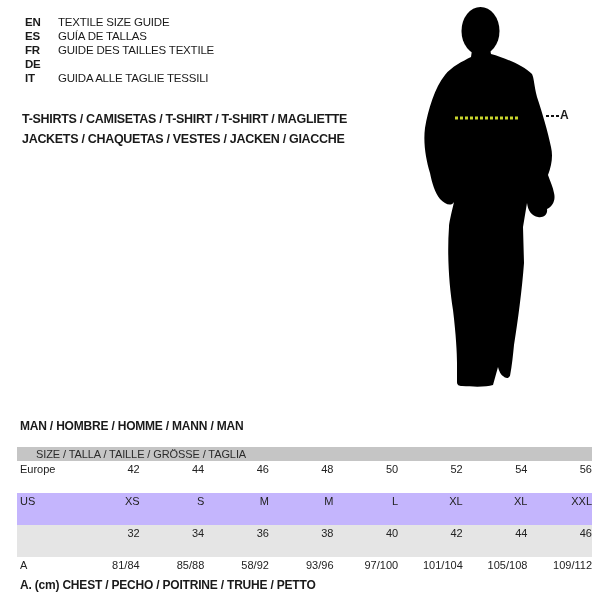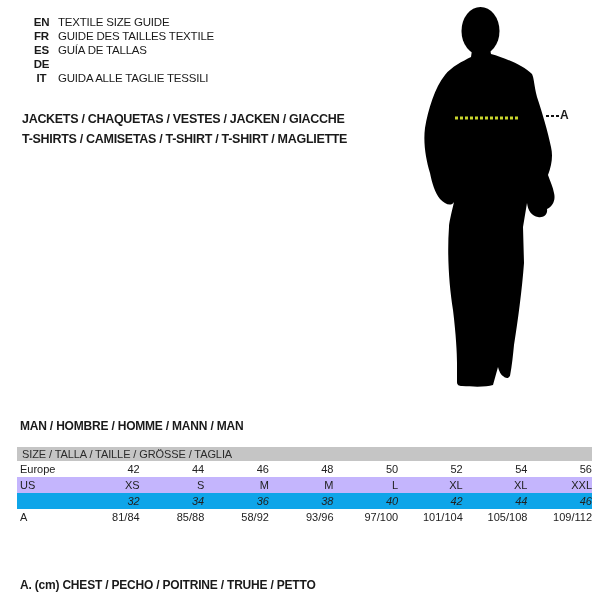--- a/index.html
+++ b/index.html
@@ -3,69 +3,69 @@
 <meta charset="utf-8">
 <style>
   html,body { margin:0; padding:0; background:#fff; }
   .page {
     position:relative; width:600px; height:600px; background:#ffffff;
     font-family:"Liberation Sans", sans-serif; color:#1a1a1a; overflow:hidden;
   }
   
   .lang-list { position:absolute; left:25px; top:15px; }
   .lang-row { display:flex; height:14px; line-height:14px; }
-  .lang-code { width:33px; font-size:11.5px; font-weight:bold; letter-spacing:-0.2px;text-align:center; }
+  .lang-code { width:33px; font-size:11.5px; font-weight:bold; letter-spacing:-0.2px; }
   .lang-label { font-size:11.5px; font-weight:normal; letter-spacing:-0.2px; white-space:nowrap; }
   
   .product-lines { position:absolute; left:22px; top:109px; }
   .product-line { font-size:12.5px; font-weight:bold; letter-spacing:-0.3px; line-height:20px; white-space:nowrap; }
   
   .figure { position:absolute; left:415px; top:5px; width:150px; height:385px; }
   .chest-label { position:absolute; left:560px; top:108px; font-size:12px; font-weight:600; }
   
   .man-header { position:absolute; left:20px; top:419px; font-size:12px; font-weight:bold; letter-spacing:-0.2px; white-space:nowrap;text-align:center; }
   
   .size-table { position:absolute; left:17px; top:447px; width:575px; font-size:11px; color:#222; }
-  .table-header { height:14px; line-height:14px; padding-left:5px; color:#2b2b2b; letter-spacing:-0.1px; }
-  .trow { display:grid; grid-template-columns:58px repeat(8, 1fr); height:16px; line-height:16px; }
+  .table-header { height:14px; line-height:14px; padding-left:19px; color:#2b2b2b; letter-spacing:-0.1px; }
+  .trow { display:grid; grid-template-columns:58px repeat(8, 1fr); height:32px; line-height:16px; }
   .rlabel { text-align:left; padding-left:3px; }
   .cell { text-align:right; }
   
   .footnote { position:absolute; left:20px; top:549px; font-size:12px; font-weight:bold; letter-spacing:-0.2px; white-space:nowrap;margin-top:29px; }
 </style>
 </head>
 <body>
 
 <div class="page">
 
   <div class="lang-list">
     <div class="lang-row">
       <span class="lang-code">EN</span>
       <span class="lang-label">TEXTILE SIZE GUIDE</span>
     </div>
     <div class="lang-row">
+      <span class="lang-code">ES</span>
+      <span class="lang-label">GUÍA DE TALLAS</span>
+    </div>
+    <div class="lang-row">
       <span class="lang-code">FR</span>
       <span class="lang-label">GUIDE DES TAILLES TEXTILE</span>
-    </div>
-    <div class="lang-row">
-      <span class="lang-code">ES</span>
-      <span class="lang-label">GUÍA DE TALLAS</span>
     </div>
     <div class="lang-row">
       <span class="lang-code">DE</span>
     </div>
     <div class="lang-row">
       <span class="lang-code">IT</span>
       <span class="lang-label">GUIDA ALLE TAGLIE TESSILI</span>
     </div>
   </div>
 
   <div class="product-lines">
+    <div class="product-line">T-SHIRTS / CAMISETAS / T-SHIRT / T-SHIRT / MAGLIETTE</div>
     <div class="product-line">JACKETS / CHAQUETAS / VESTES / JACKEN / GIACCHE</div>
-    <div class="product-line">T-SHIRTS / CAMISETAS / T-SHIRT / T-SHIRT / MAGLIETTE</div>
   </div>
 
   <div class="figure">
     <svg width="150" height="385" viewBox="0 0 150 385" xmlns="http://www.w3.org/2000/svg">
       <ellipse cx="65.5" cy="26" rx="19" ry="24" fill="#000"></ellipse>
       <path fill="#000" d="
         M57,45 L56,52
         C48,56 36,62 30,70
         C20,82 13,105 10,123
         C8,138 11,155 15,168
@@ -122,21 +122,21 @@
       <span class="cell">XS</span>
       <span class="cell">S</span>
       <span class="cell">M</span>
       <span class="cell">M</span>
       <span class="cell">L</span>
       <span class="cell">XL</span>
       <span class="cell">XL</span>
       <span class="cell">XXL</span>
     </div>
 
-    <div class="trow" style="background:#0ea5e9;font-style:italic;">
+    <div class="trow" style="background:#e5e5e5;">
       <span class="rlabel"></span>
       <span class="cell">32</span>
       <span class="cell">34</span>
       <span class="cell">36</span>
       <span class="cell">38</span>
       <span class="cell">40</span>
       <span class="cell">42</span>
       <span class="cell">44</span>
       <span class="cell">46</span>
     </div>

